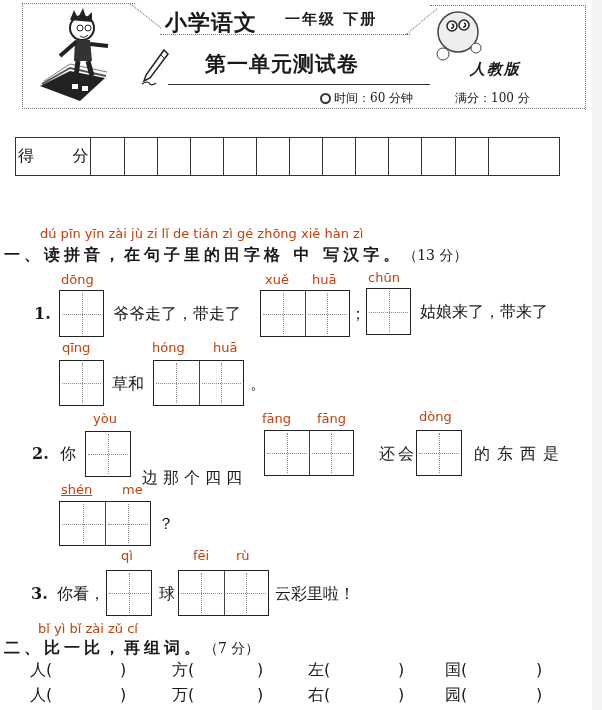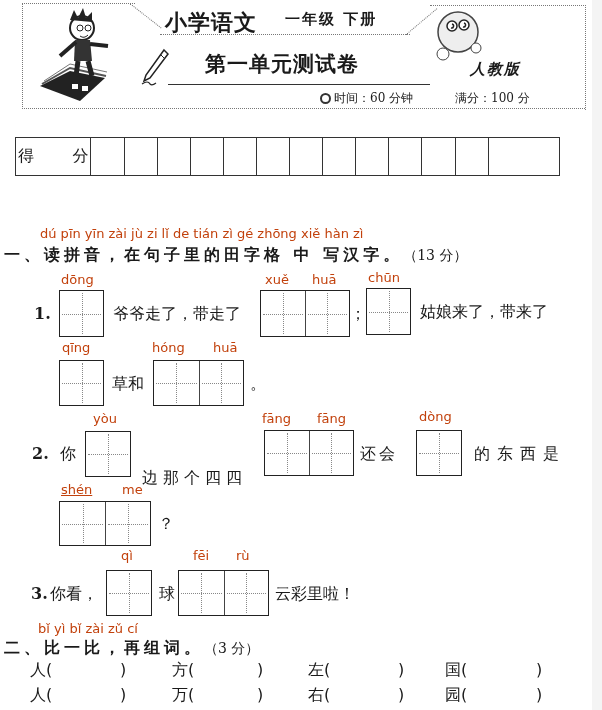--- a/index.html
+++ b/index.html
@@ -174,53 +174,53 @@
 <div class="tzg" style="left:85px;top:431px;width:46px;height:46px;">
     <div class="cell"></div>
   </div>
 <div class="abs qtext" style="left:142px;top:468px;letter-spacing:5px;text-align:right;">边那个四四</div>
 <div class="abs py" style="left:262px;top:411px;">fāng</div>
 <div class="abs py" style="left:317px;top:411px;">fāng</div>
 <div class="tzg" style="left:264px;top:430px;width:90px;height:46px;">
     <div class="cell"></div>
     <div class="cell"></div>
   </div>
-<div class="abs qtext" style="left:360px;top:444px;letter-spacing:3px;">还会</div>
+<div class="abs qtext" style="left:379px;top:444px;letter-spacing:3px;">还会</div>
 <div class="abs py" style="left:419px;top:409px;">dòng</div>
 <div class="tzg" style="left:416px;top:430px;width:46px;height:46px;">
     <div class="cell"></div>
   </div>
 <div class="abs qtext" style="left:474px;top:444px;letter-spacing:7px;">的东西是</div>
 
 <div class="abs py" style="left:61px;top:482px;text-decoration:underline;">shén</div>
 <div class="abs py" style="left:122px;top:482px;">me</div>
 <div class="tzg" style="left:59px;top:501px;width:92px;height:45px;">
     <div class="cell"></div>
     <div class="cell"></div>
   </div>
 <div class="abs qtext" style="left:158px;top:514px;">？</div>
 
 <div class="abs py" style="left:121px;top:548px;">qì</div>
 <div class="abs qnum" style="left:31px;top:584px;">3.</div>
-<div class="abs qtext" style="left:50px;top:584px;">你看，</div>
+<div class="abs qtext" style="left:57px;top:584px;">你看，</div>
 <div class="tzg" style="left:106px;top:570px;width:46px;height:46px;">
     <div class="cell"></div>
   </div>
 <div class="abs qtext" style="left:159px;top:584px;">球</div>
 <div class="abs py" style="left:193px;top:548px;">fēi</div>
 <div class="abs py" style="left:236px;top:548px;">rù</div>
 <div class="tzg" style="left:178px;top:570px;width:91px;height:46px;">
     <div class="cell"></div>
     <div class="cell"></div>
   </div>
 <div class="abs qtext" style="left:275px;top:584px;">云彩里啦！</div>
 
 <div class="abs py" style="left:38px;top:621px;">bǐ  yì  bǐ   zài zǔ  cí</div>
 <div class="abs sec-title" style="left:4px;top:638px;">
-  <span>二、比一比，再组词。</span><span class="sec-pts">（3 分）</span>
+  <span>二、比一比，再组词。</span><span class="sec-pts">（7 分）</span>
 </div>
 
 <div class="abs ans" style="left:30px;top:660px;">人(</div>
 <div class="abs ans" style="left:120px;top:660px;">)</div>
 <div class="abs ans" style="left:172px;top:660px;">方(</div>
 <div class="abs ans" style="left:257px;top:660px;">)</div>
 <div class="abs ans" style="left:308px;top:660px;">左(</div>
 <div class="abs ans" style="left:398px;top:660px;">)</div>
 <div class="abs ans" style="left:445px;top:660px;">国(</div>
 <div class="abs ans" style="left:536px;top:660px;">)</div>

